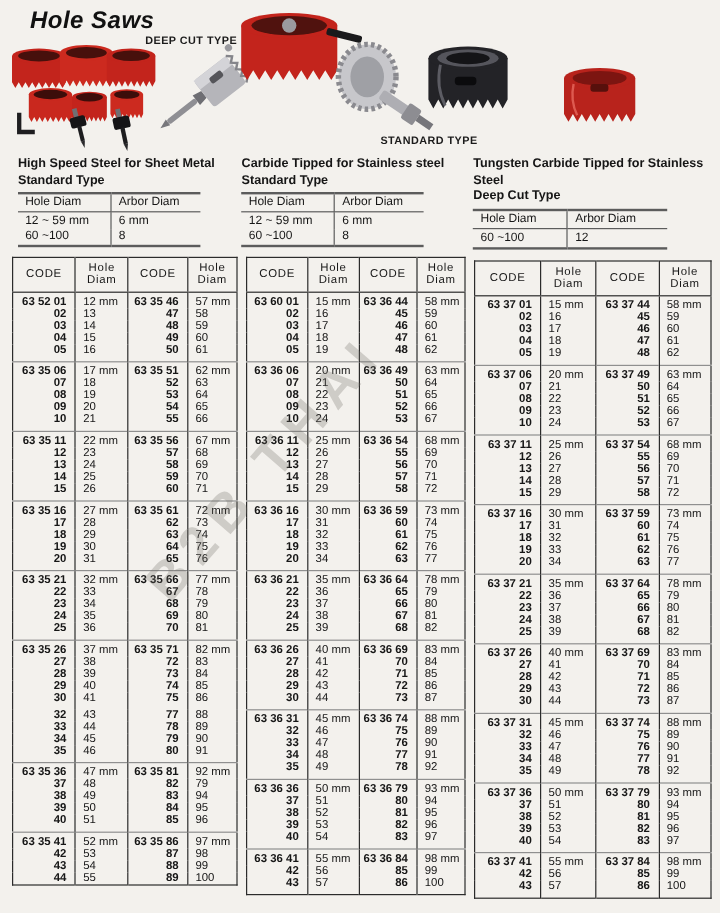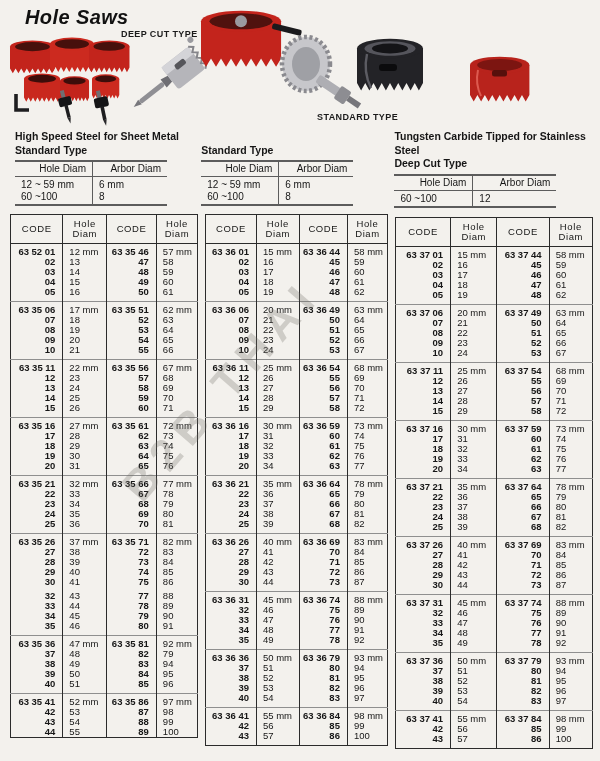--- a/index.html
+++ b/index.html
@@ -19,21 +19,21 @@
   
   .specs{display:flex;margin:2px 0 6px 15px;}
   .spec-col{margin-right:12px;}
   .spec-col.c0{width:178px;}
   .spec-col.c1{width:183px;margin-left:2px;}
   .spec-col.c2{width:200px;margin-left:4px;}
   .spec-title{font-size:10.5px;font-weight:bold;line-height:1.3;margin:0;}
   table.spec{border-collapse:collapse;margin-top:3px;font-size:10px;}
   .c0 table.spec,.c1 table.spec{width:152px;}
   .c2 table.spec{width:162px;}
-  table.spec th{font-weight:normal;text-align:right;padding:1px 6px 2px;
+  table.spec th{font-weight:normal;text-align:left;padding:1px 6px 2px;
       border-top:2px solid #5c5c5c;border-bottom:1.5px solid #5c5c5c;}
   table.spec td{padding:0 6px;line-height:12px;}
   table.spec th:first-child,table.spec td:first-child{border-right:1px solid #5c5c5c;}
   table.spec tbody tr:first-child td{padding-top:2px;}
   table.spec tbody tr:last-child td{border-bottom:2px solid #5c5c5c;padding-bottom:1px;}
 
   
   .main{display:flex;margin-left:10px;}
   .sub-wrap{margin-right:7px;}
   .sub-wrap.w2{margin-top:3px;}
@@ -188,21 +188,21 @@
           <tr>
               <td>60 ~100</td>
               <td>8</td>
             </tr>
         </tbody>
       </table>
     </div>
 
     <div class="spec-col c1">
       <p class="spec-title">
-        <br>
+        <span>Carbide Tipped for Stainless steel</span><br>
         <span>Standard Type</span>
       </p>
       <table class="spec">
         <thead>
             <tr>
           <th>Hole Diam</th>
           <th>Arbor Diam</th>
         </tr>
           </thead>
         <tbody>
@@ -542,21 +542,21 @@
               </th>
               <th>CODE</th>
               <th>
                 <div>Hole</div>
                 <div>Diam</div>
               </th>
             </tr>
           </thead>
           <tbody>
             <tr class="bs">
-              <td class="code">63 36 01</td>
+              <td class="code">63 60 01</td>
               <td class="diam">15 mm</td>
               <td class="code">63 36 44</td>
               <td class="diam">58 mm</td>
             </tr>
             <tr>
               <td class="code">02</td>
               <td class="diam">16</td>
               <td class="code">45</td>
               <td class="diam">59</td>
             </tr>

